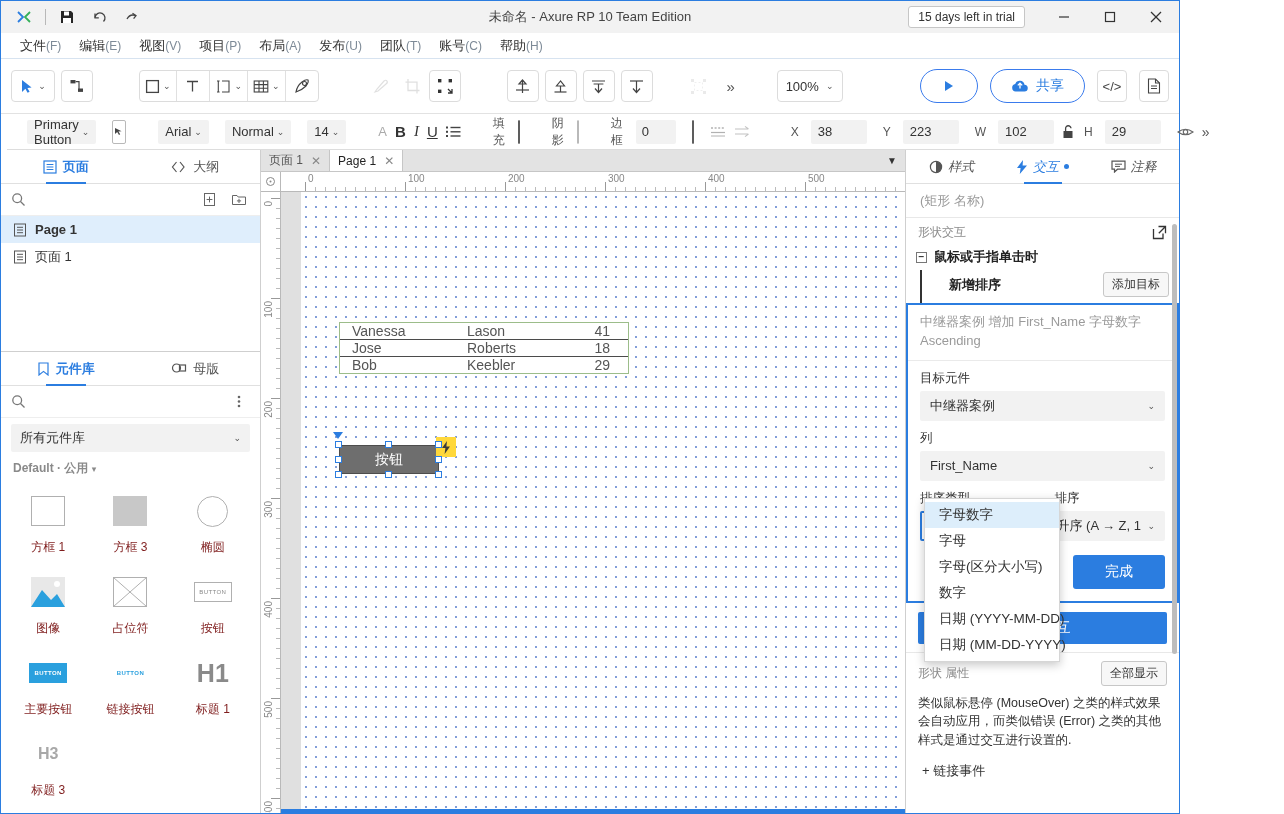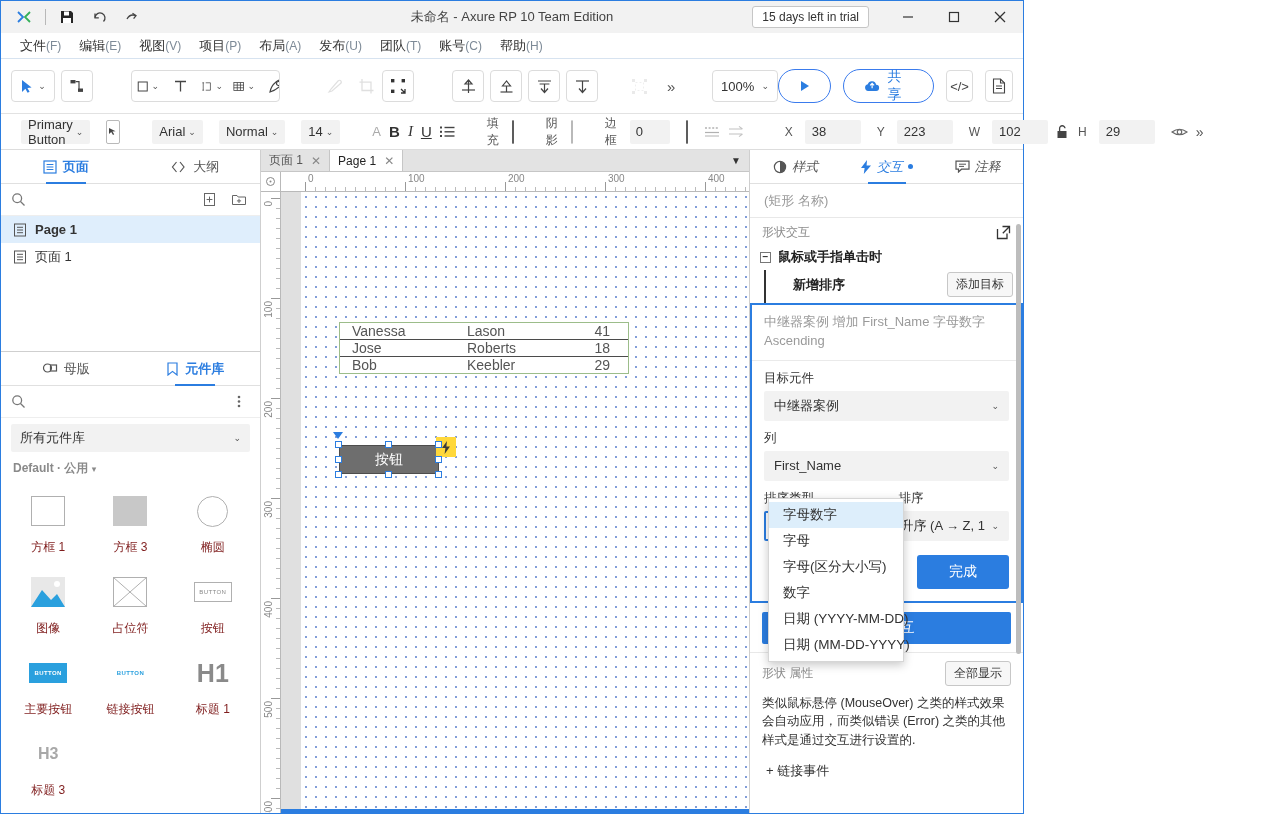--- a/index.html
+++ b/index.html
@@ -5,21 +5,21 @@
   * { box-sizing: border-box; margin: 0; padding: 0; }
   html, body {
     width: 1284px; height: 814px;
     font-family: "Liberation Sans", "DejaVu Sans", sans-serif;
     font-size: 13px;
     color: #333;
     overflow: hidden;
     background: #fff;
   }
   .app {
-    width: 1024px; height: 814px;
+    width: 1180px; height: 814px;
     display: flex; flex-direction: column;
     border: 1px solid #2b7de0;
     position: relative;
   }
 
   
   .titlebar {
     height: 32px; flex: 0 0 32px;
     background: #f2f2f2;
     display: flex; align-items: center;
@@ -110,21 +110,21 @@
   .sq-btn {
     width: 30px; height: 32px; border: 1px solid #dcdcdc; border-radius: 4px;
     display: flex; align-items: center; justify-content: center; cursor: pointer;
   }
 
   
   .stylebar {
     height: 36px; flex: 0 0 36px;
     background: #fff; display: flex; align-items: center;
     border-bottom: 1px solid #ddd;
-    padding: 0 20px; gap: 8px;
+    padding: 0 20px; gap: 8px; margin-left: 6px;
   }
   .combo {
     height: 24px; background: #f2f2f2; border: none; border-radius: 2px;
     display: flex; align-items: center; justify-content: space-between;
     padding: 0 7px; font-size: 13px; cursor: pointer; color:#333;
   }
   .mini-box {
     width: 24px; height: 24px; border: 1px solid #b9b9b9; border-radius: 2px;
     display: flex; align-items: center; justify-content: center;
     cursor: pointer; background: #fff;
@@ -786,32 +786,32 @@
           <svg width="14" height="14" viewBox="0 0 14 14">
             <rect x="1.5" y="1" width="11" height="12" fill="none" stroke="#555" stroke-width="1"></rect>
             <path d="M4 4.3 H10 M4 7 H10 M4 9.7 H10" stroke="#555" stroke-width="1"></path>
           </svg>
           <span>页面 1</span>
         </div>
       </div>
 
       <div class="lib-header">
         <div class="panel-tabs">
+          <div class="ptab active">
+            <svg width="13" height="14" viewBox="0 0 13 14">
+              <path d="M2 1 H11 V13 L6.5 9.4 L2 13 Z" fill="none" stroke="#2b7de0" stroke-width="1.2"></path>
+            </svg>
+            <span>元件库</span>
+          </div>
           <div class="ptab">
             <svg width="16" height="14" viewBox="0 0 16 14">
               <circle cx="5.5" cy="6" r="4" fill="none" stroke="#555" stroke-width="1.2"></circle>
               <rect x="8.5" y="3" width="6" height="6" fill="none" stroke="#555" stroke-width="1.2"></rect>
             </svg>
             <span>母版</span>
-          </div>
-          <div class="ptab active">
-            <svg width="13" height="14" viewBox="0 0 13 14">
-              <path d="M2 1 H11 V13 L6.5 9.4 L2 13 Z" fill="none" stroke="#2b7de0" stroke-width="1.2"></path>
-            </svg>
-            <span>元件库</span>
           </div>
         </div>
         <div class="search-row">
           <svg width="15" height="15" viewBox="0 0 15 15">
             <circle cx="6.2" cy="6.2" r="4.4" fill="none" stroke="#777" stroke-width="1.3"></circle>
             <path d="M9.5 9.5 L13.5 13.5" stroke="#777" stroke-width="1.3"></path>
           </svg>
           <div class="grow"></div>
           <div class="icon-btn">
             <svg width="4" height="15" viewBox="0 0 4 15">

